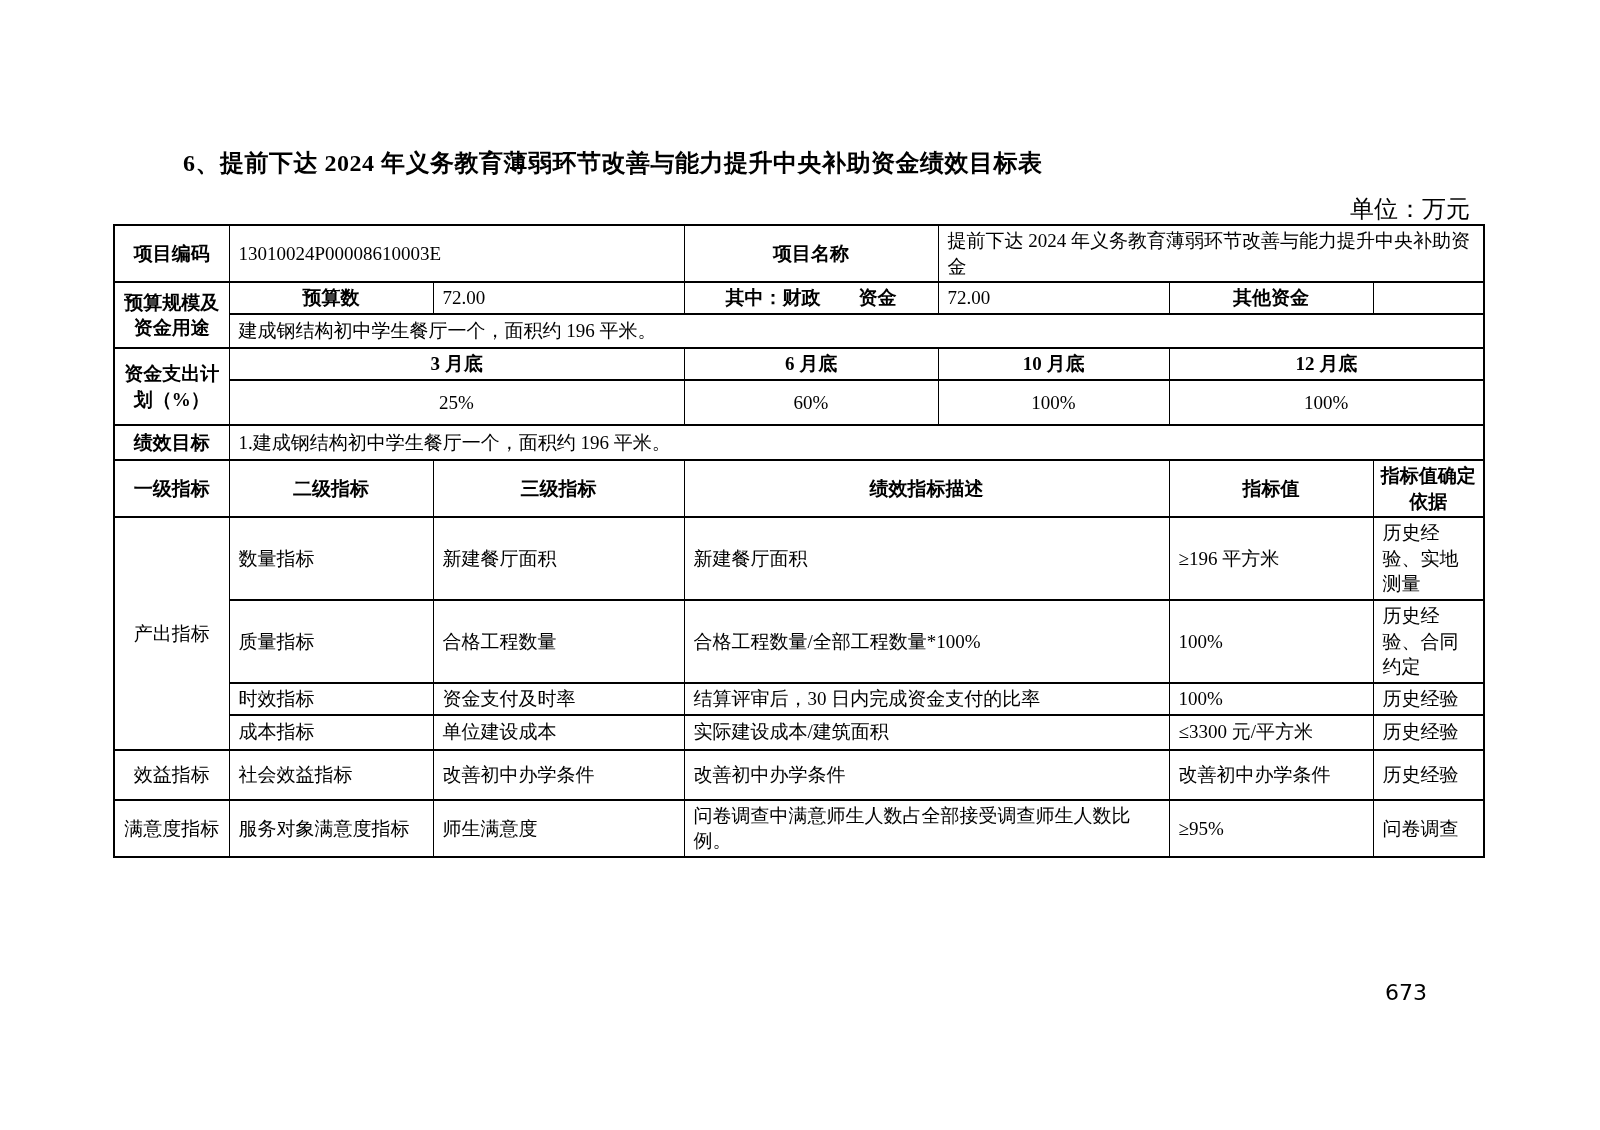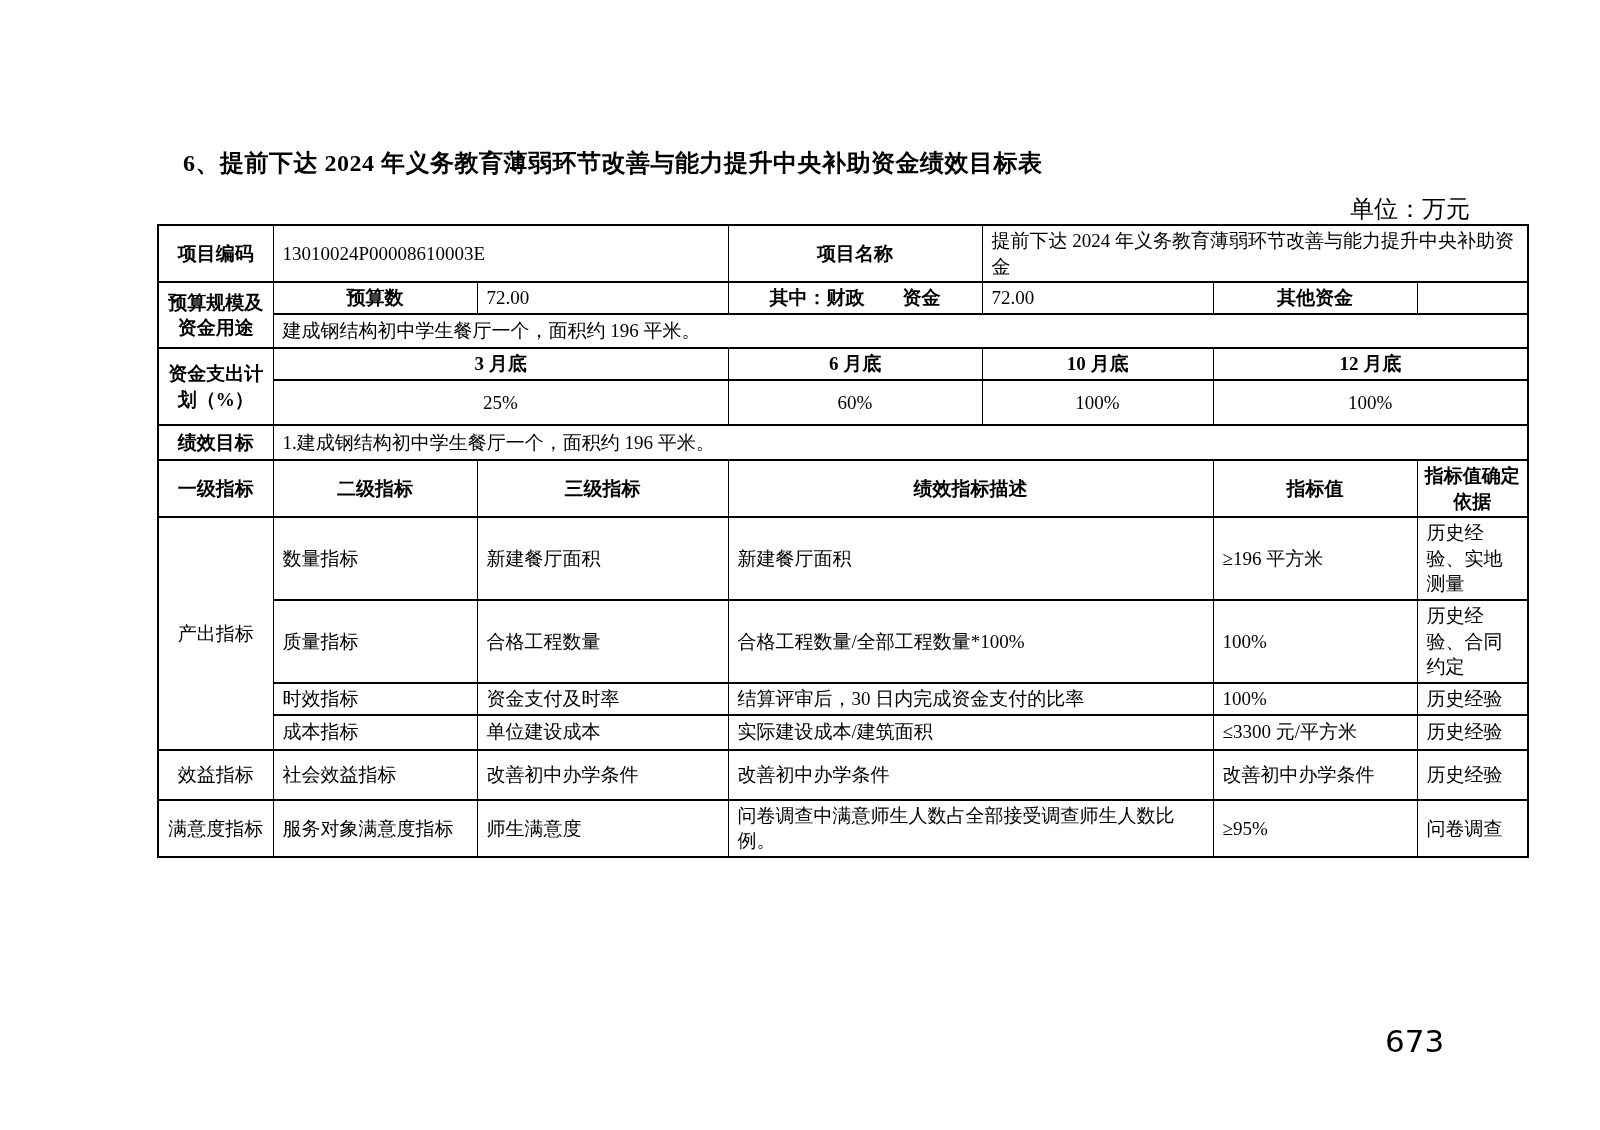--- a/index.html
+++ b/index.html
@@ -10,32 +10,32 @@
   .doc-title{
     position:absolute;left:183px;top:147px;
     font-size:24px;font-weight:bold;letter-spacing:0.5px;white-space:nowrap;
   }
   .unit-label{
     position:absolute;left:1170px;top:193px;width:300px;
     text-align:right;font-size:24px;
   }
   table.main{
     position:absolute;left:113px;top:224px;width:1370px;
-    border-collapse:collapse;table-layout:fixed;border:2px solid #000;margin-left:44px;
+    border-collapse:collapse;table-layout:fixed;border:2px solid #000;
   }
   td{
     border:1px solid #000;border-top:2px solid #000;border-bottom:2px solid #000;
     font-size:19px;line-height:1.35;padding:2px 9px;vertical-align:middle;
     overflow:hidden;word-break:break-all;
   }
   td.lbl{font-weight:bold;text-align:center;padding:2px 4px;}
   td.ctr{text-align:center;}
   td.val{text-align:left;}
   .pageno{
-    position:absolute;left:1385px;top:1023px;font-size:31px;
+    position:absolute;left:1385px;top:980px;font-size:22px;
     font-family:"DejaVu Sans","Liberation Sans",sans-serif;
   }
 </style>
 </head>
 <body>
 
 <div class="doc-title">6、提前下达 2024 年义务教育薄弱环节改善与能力提升中央补助资金绩效目标表</div>
 <div class="unit-label">单位：万元</div>
 
 <table class="main">

